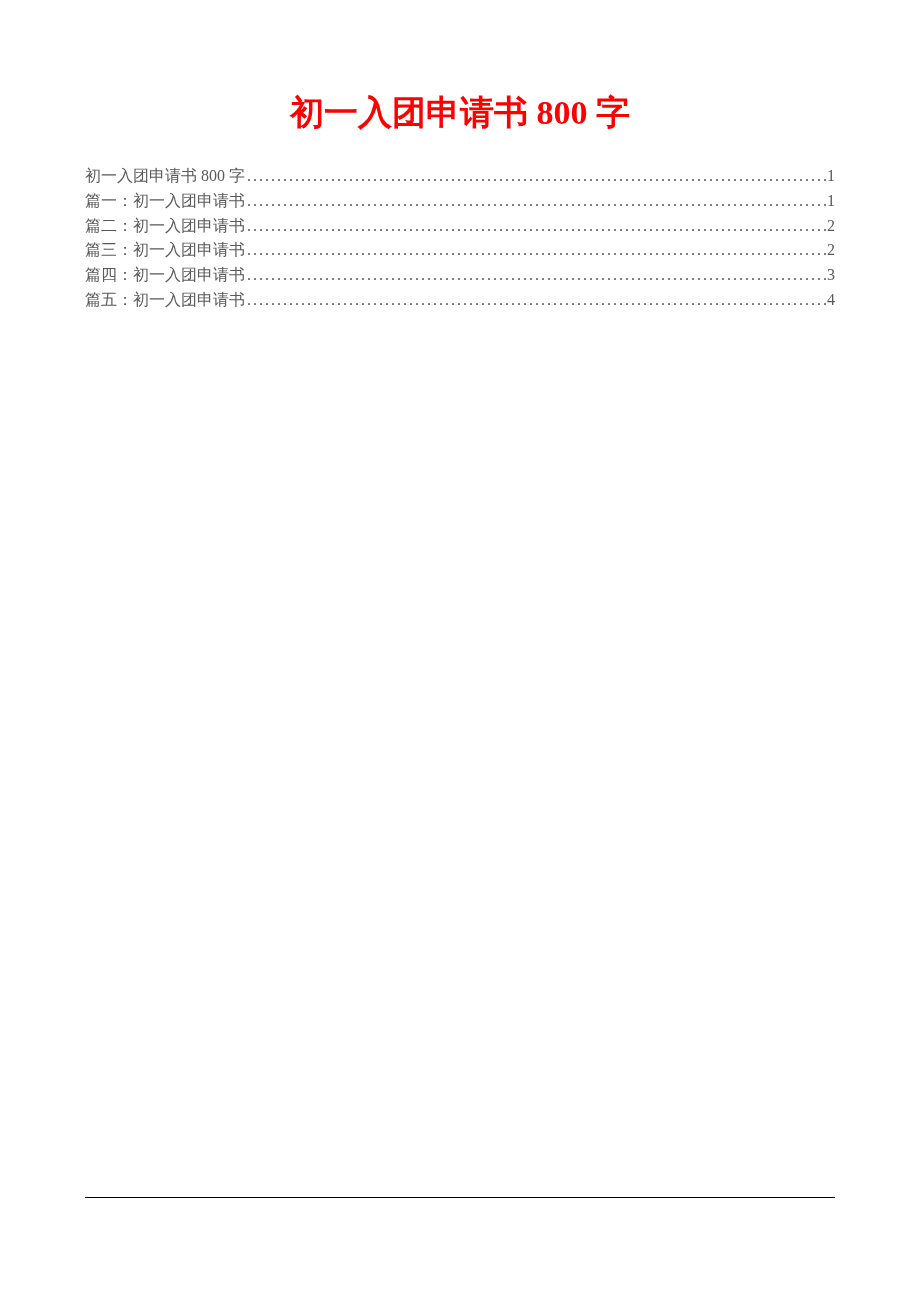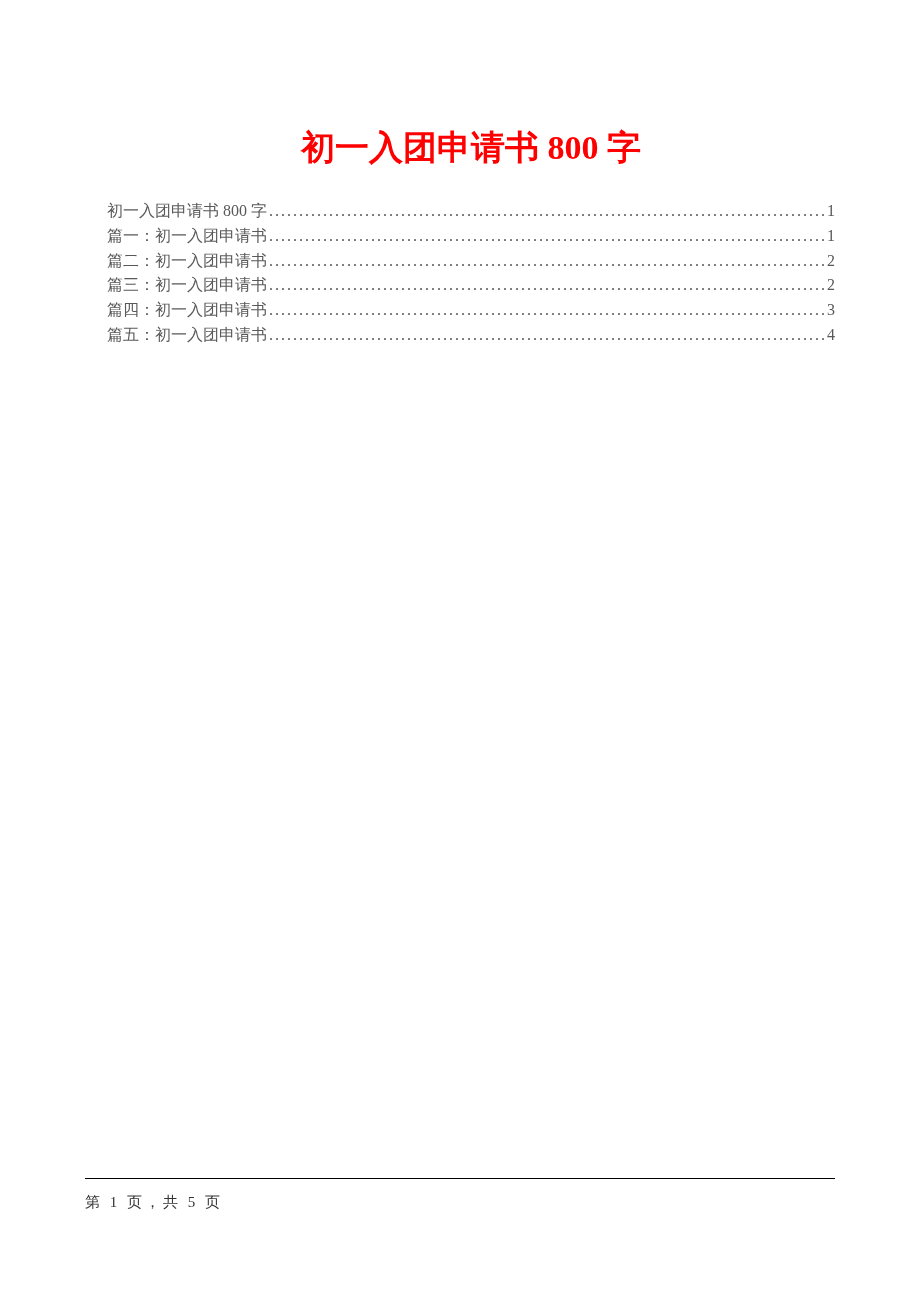--- a/index.html
+++ b/index.html
@@ -8,22 +8,21 @@
       box-sizing: border-box;
     }
     body {
       width: 920px;
       height: 1302px;
       background: #ffffff;
       font-family: "SimSun", "宋体", serif;
       position: relative;
     }
     .page-content {
-      padding: 90px 85px 0 107px;
-      margin-top: 35px;
+      padding: 90px 85px 0 85px;
     }
     .title {
       text-align: center;
       color: #ff0000;
       font-size: 34px;
       font-weight: bold;
       margin-bottom: 28px;
       font-family: "SimSun", "宋体", serif;
     }
     .toc {
@@ -105,14 +104,13 @@
     <div class="toc-entry">
       <span class="toc-label">篇五：初一入团申请书</span>
       <span class="toc-dots">..........................................................................................................................................................</span>
       <span class="toc-page">4</span>
     </div>
   </div>
 </div>
 
 <div class="footer">
   <div class="footer-line"></div>
-  <div class="footer-text">第 1 页，共 5 页</div>
 </div>
 
 </body></html>

